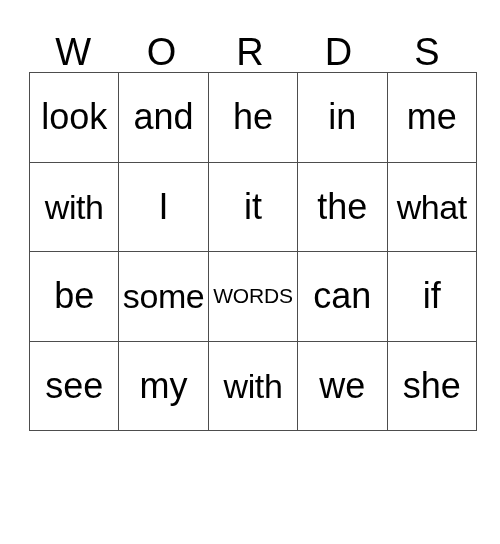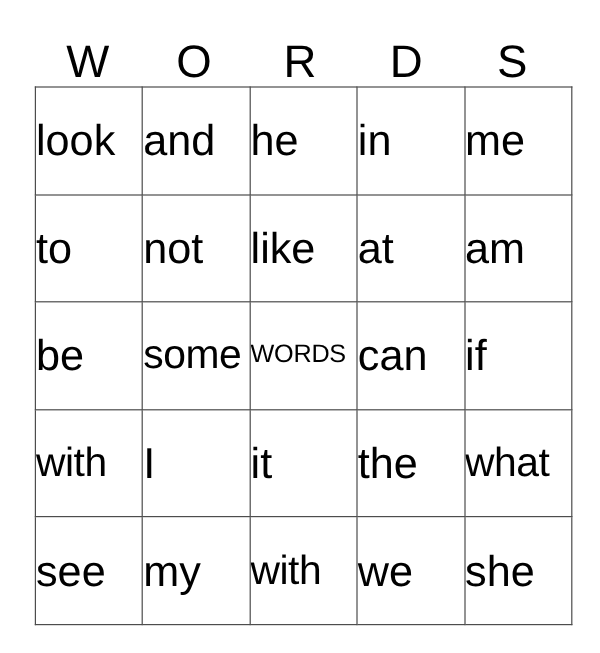--- a/index.html
+++ b/index.html
@@ -43,20 +43,21 @@
   .grid {
     width: 442px;
     border-collapse: collapse;
     table-layout: fixed;
   }
   .grid td {
     width: 88.4px;
     height: 88.6px;
     border: 1px solid #4d4d4d;
     padding: 0;
+    text-align: center;
     vertical-align: middle;
     overflow: hidden;
   }
   .cell-text {
     display: block;
     font-size: 36px;
     line-height: 38px;
     white-space: nowrap;
   }
   
@@ -98,67 +99,50 @@
           </td>
         <td>
             <span class="cell-text">in</span>
           </td>
         <td>
             <span class="cell-text">me</span>
           </td>
       </tr>
       <tr>
         <td>
-            <span class="cell-text">to</span>
+            <span class="cell-text fit">with</span>
           </td>
         <td>
-            <span class="cell-text">not</span>
+            <span class="cell-text">I</span>
           </td>
         <td>
-            <span class="cell-text">like</span>
+            <span class="cell-text">it</span>
           </td>
         <td>
-            <span class="cell-text">at</span>
+            <span class="cell-text">the</span>
           </td>
         <td>
-            <span class="cell-text">am</span>
+            <span class="cell-text fit">what</span>
           </td>
       </tr>
       <tr>
         <td>
             <span class="cell-text">be</span>
           </td>
         <td>
             <span class="cell-text fit">some</span>
           </td>
         <td>
             <span class="cell-text free">WORDS</span>
           </td>
         <td>
             <span class="cell-text">can</span>
           </td>
         <td>
             <span class="cell-text">if</span>
-          </td>
-      </tr>
-      <tr>
-        <td>
-            <span class="cell-text fit">with</span>
-          </td>
-        <td>
-            <span class="cell-text">I</span>
-          </td>
-        <td>
-            <span class="cell-text">it</span>
-          </td>
-        <td>
-            <span class="cell-text">the</span>
-          </td>
-        <td>
-            <span class="cell-text fit">what</span>
           </td>
       </tr>
       <tr>
         <td>
             <span class="cell-text">see</span>
           </td>
         <td>
             <span class="cell-text">my</span>
           </td>
         <td>

